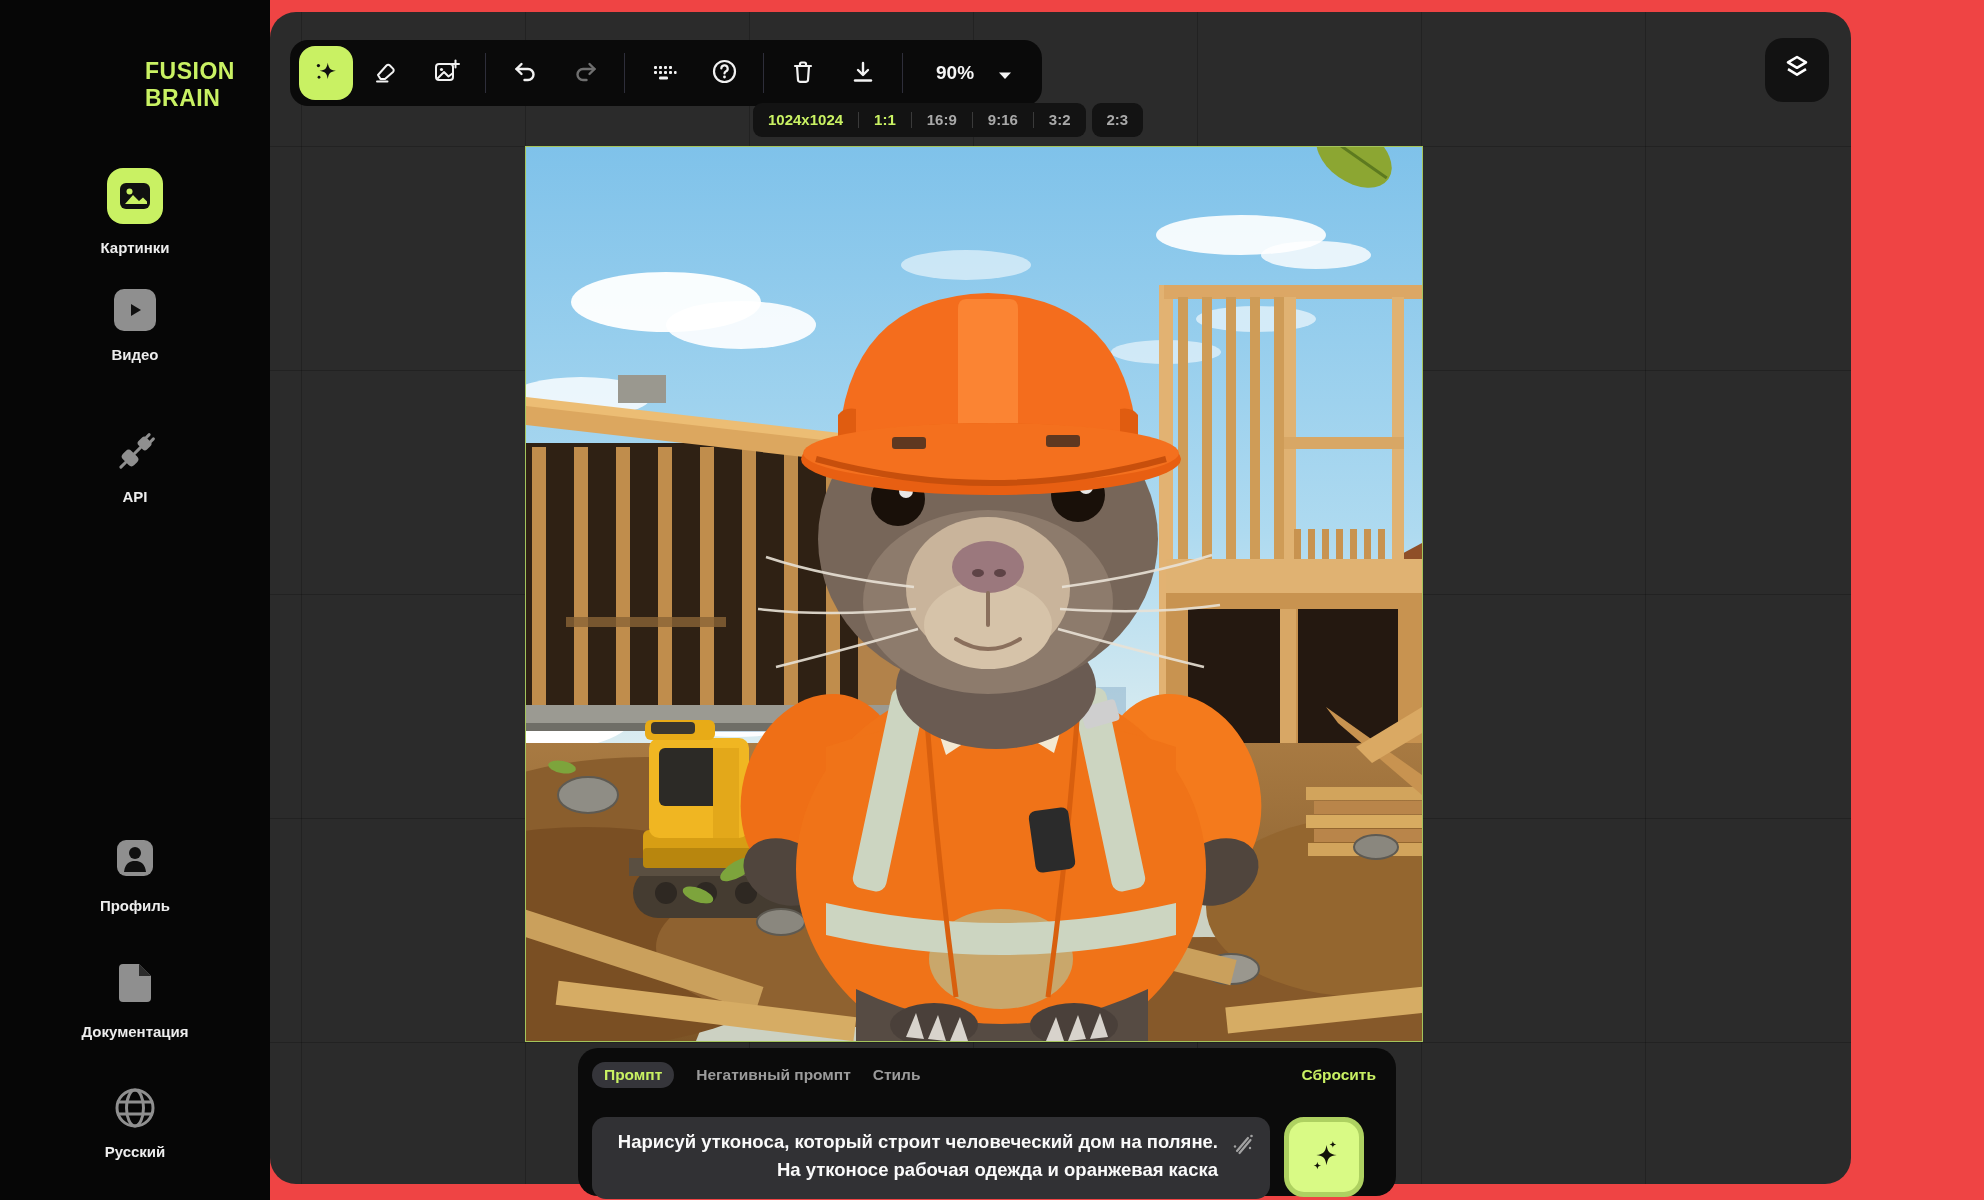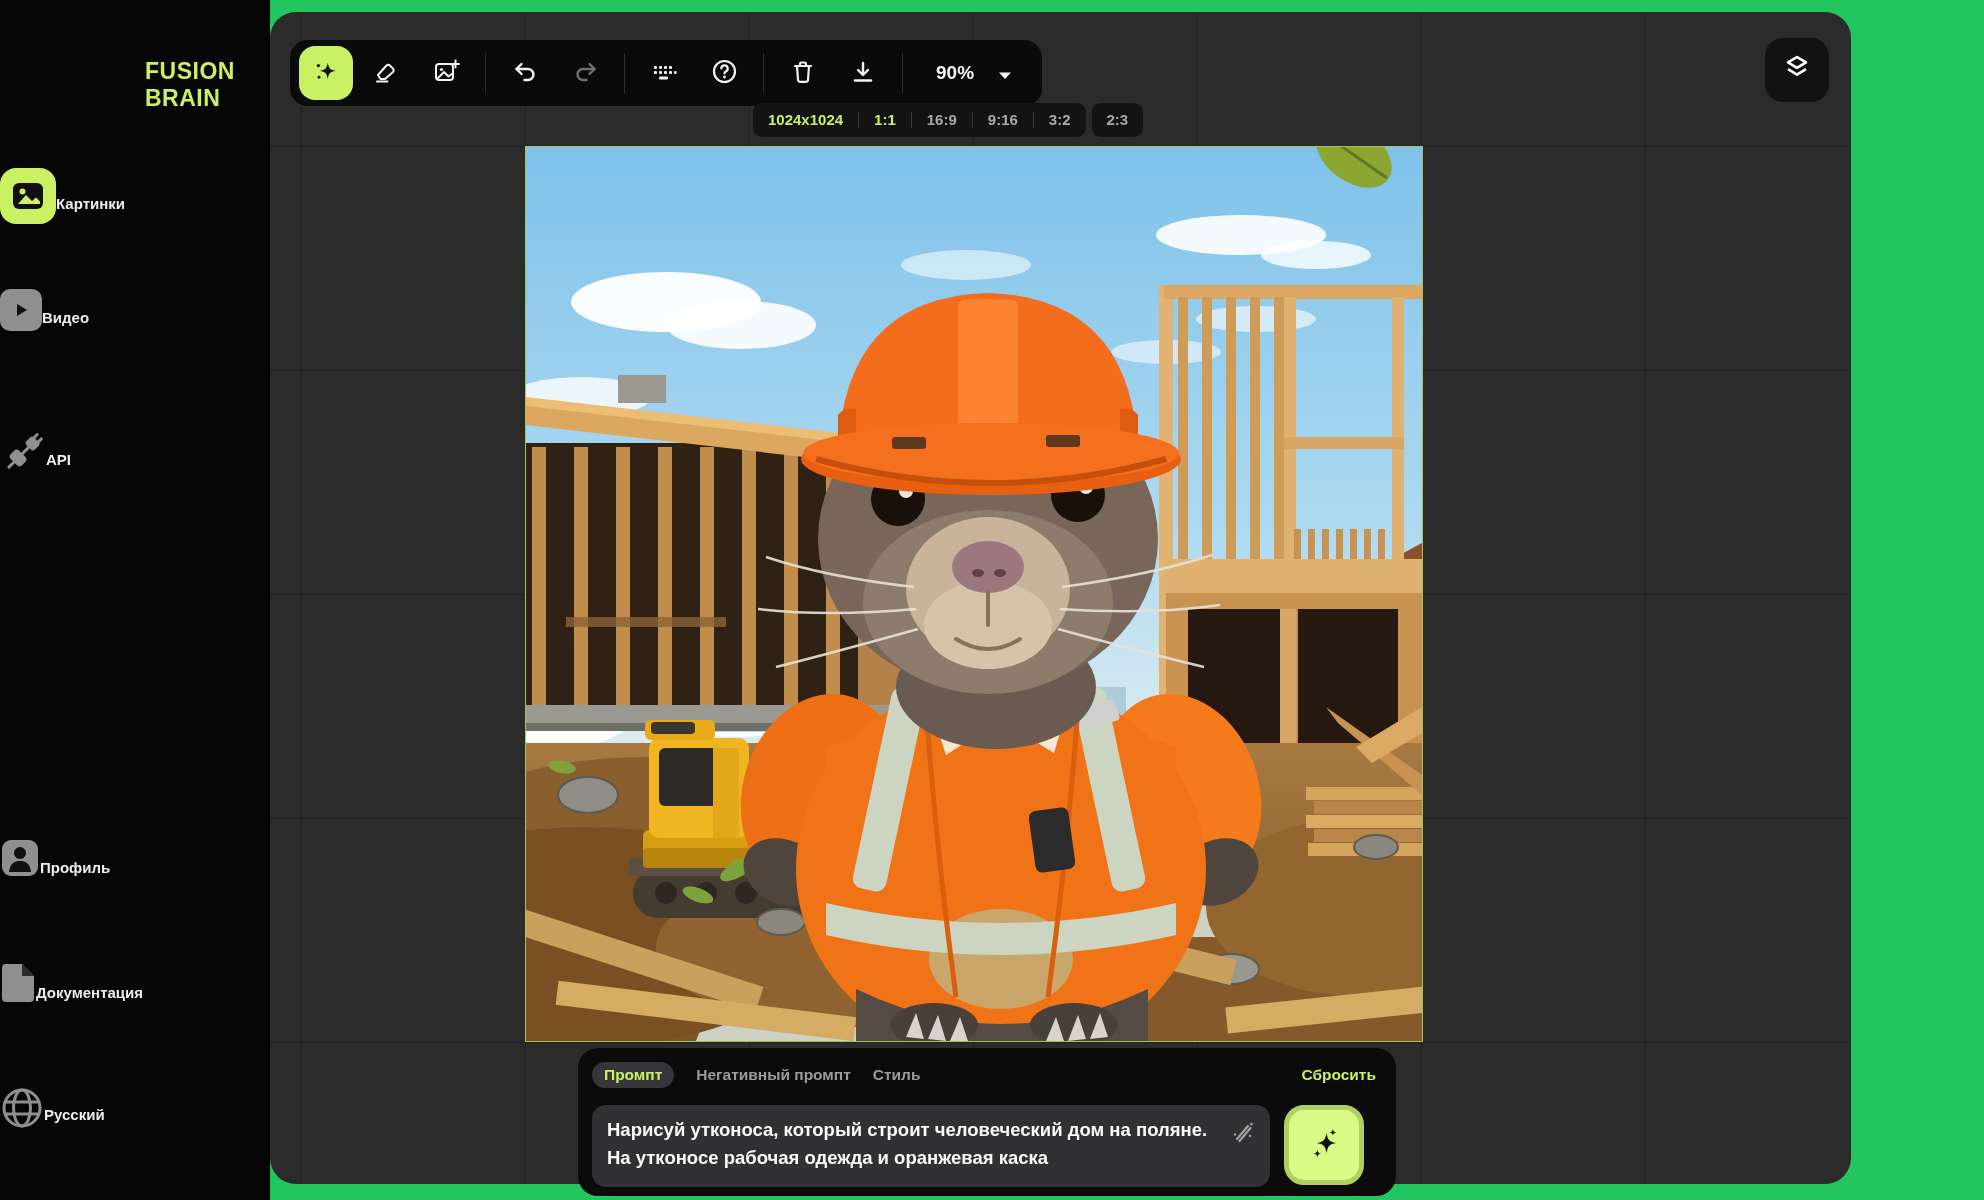--- a/index.html
+++ b/index.html
@@ -1,23 +1,23 @@
 <!DOCTYPE html>
 <html><head>
 <meta charset="utf-8">
 <style>
   html,body{margin:0;padding:0;background:#050505;}
-  #app{position:relative;width:1984px;height:1200px;background:#22c55e;overflow:hidden;
+  #app{position:relative;width:1984px;height:1200px;background:#ef4444;overflow:hidden;
        font-family:"Liberation Sans", sans-serif; -webkit-font-smoothing:antialiased;}
 
   
   .sidebar{position:absolute;left:0;top:0;width:270px;height:1200px;background:#060606;}
   .logo{position:absolute;left:145px;top:58px;color:#c9f163;font-size:23px;font-weight:800;
         letter-spacing:.5px;line-height:27px;}
-  .nav-item{position:absolute;left:0;width:270px;display:flex;flex-direction:row;align-items:center;cursor:pointer;}
+  .nav-item{position:absolute;left:0;width:270px;display:flex;flex-direction:column;align-items:center;cursor:pointer;}
   .nav-label{color:#ededed;font-size:15px;font-weight:600;margin-top:15px;}
   .tile-green{width:56px;height:56px;background:#c9f163;border-radius:16px;display:flex;align-items:center;justify-content:center;}
   .tile-gray{width:42px;height:42px;background:#8f8f8f;border-radius:10px;display:flex;align-items:center;justify-content:center;}
   .icon-gray{color:#8f8f8f;}
 
   
   .workarea{position:absolute;left:270px;top:12px;width:1581px;height:1172px;background:#2b2b2b;
     border-radius:26px;
     background-image:
       linear-gradient(to right, rgba(0,0,0,.22) 1px, transparent 1px),
@@ -52,21 +52,21 @@
               box-sizing:content-box;cursor:crosshair;}
   .canvas-img svg{display:block;}
 
   
   .prompt-panel{position:absolute;left:308px;top:1036px;width:818px;height:148px;background:#0b0b0b;
                 border-radius:20px;box-sizing:border-box;padding:11px 14px 0 14px;}
   .tab-row{display:flex;align-items:center;gap:22px;height:32px;position:relative;}
   .tab-pill{background:#35353a;border-radius:15px;padding:4px 12px;color:#c9f163;font-size:15.5px;font-weight:700;cursor:pointer;}
   .tab-plain{color:#9b9b9b;font-size:15.5px;font-weight:700;cursor:pointer;}
   .reset-link{position:absolute;right:6px;color:#c9f163;font-size:15.5px;font-weight:700;cursor:pointer;}
-  .input-row{display:flex;gap:14px;margin-top:14px;}
+  .input-row{display:flex;gap:14px;margin-top:26px;text-align:right;}
   .prompt-box{position:relative;width:678px;height:82px;background:#313134;border-radius:14px;
               box-sizing:border-box;padding:11px 52px 10px 15px;color:#fafafa;font-size:18.5px;
               font-weight:600;line-height:28px;cursor:text;}
   .wand{position:absolute;right:14px;top:14px;color:#a2a2a2;}
   .gen-btn{width:80px;height:80px;background:#d9fa85;border:5px solid #aed161;border-radius:20px;
            box-sizing:border-box;display:flex;align-items:center;justify-content:center;cursor:pointer;color:#121208;}
 </style>
 </head>
 <body>
 

